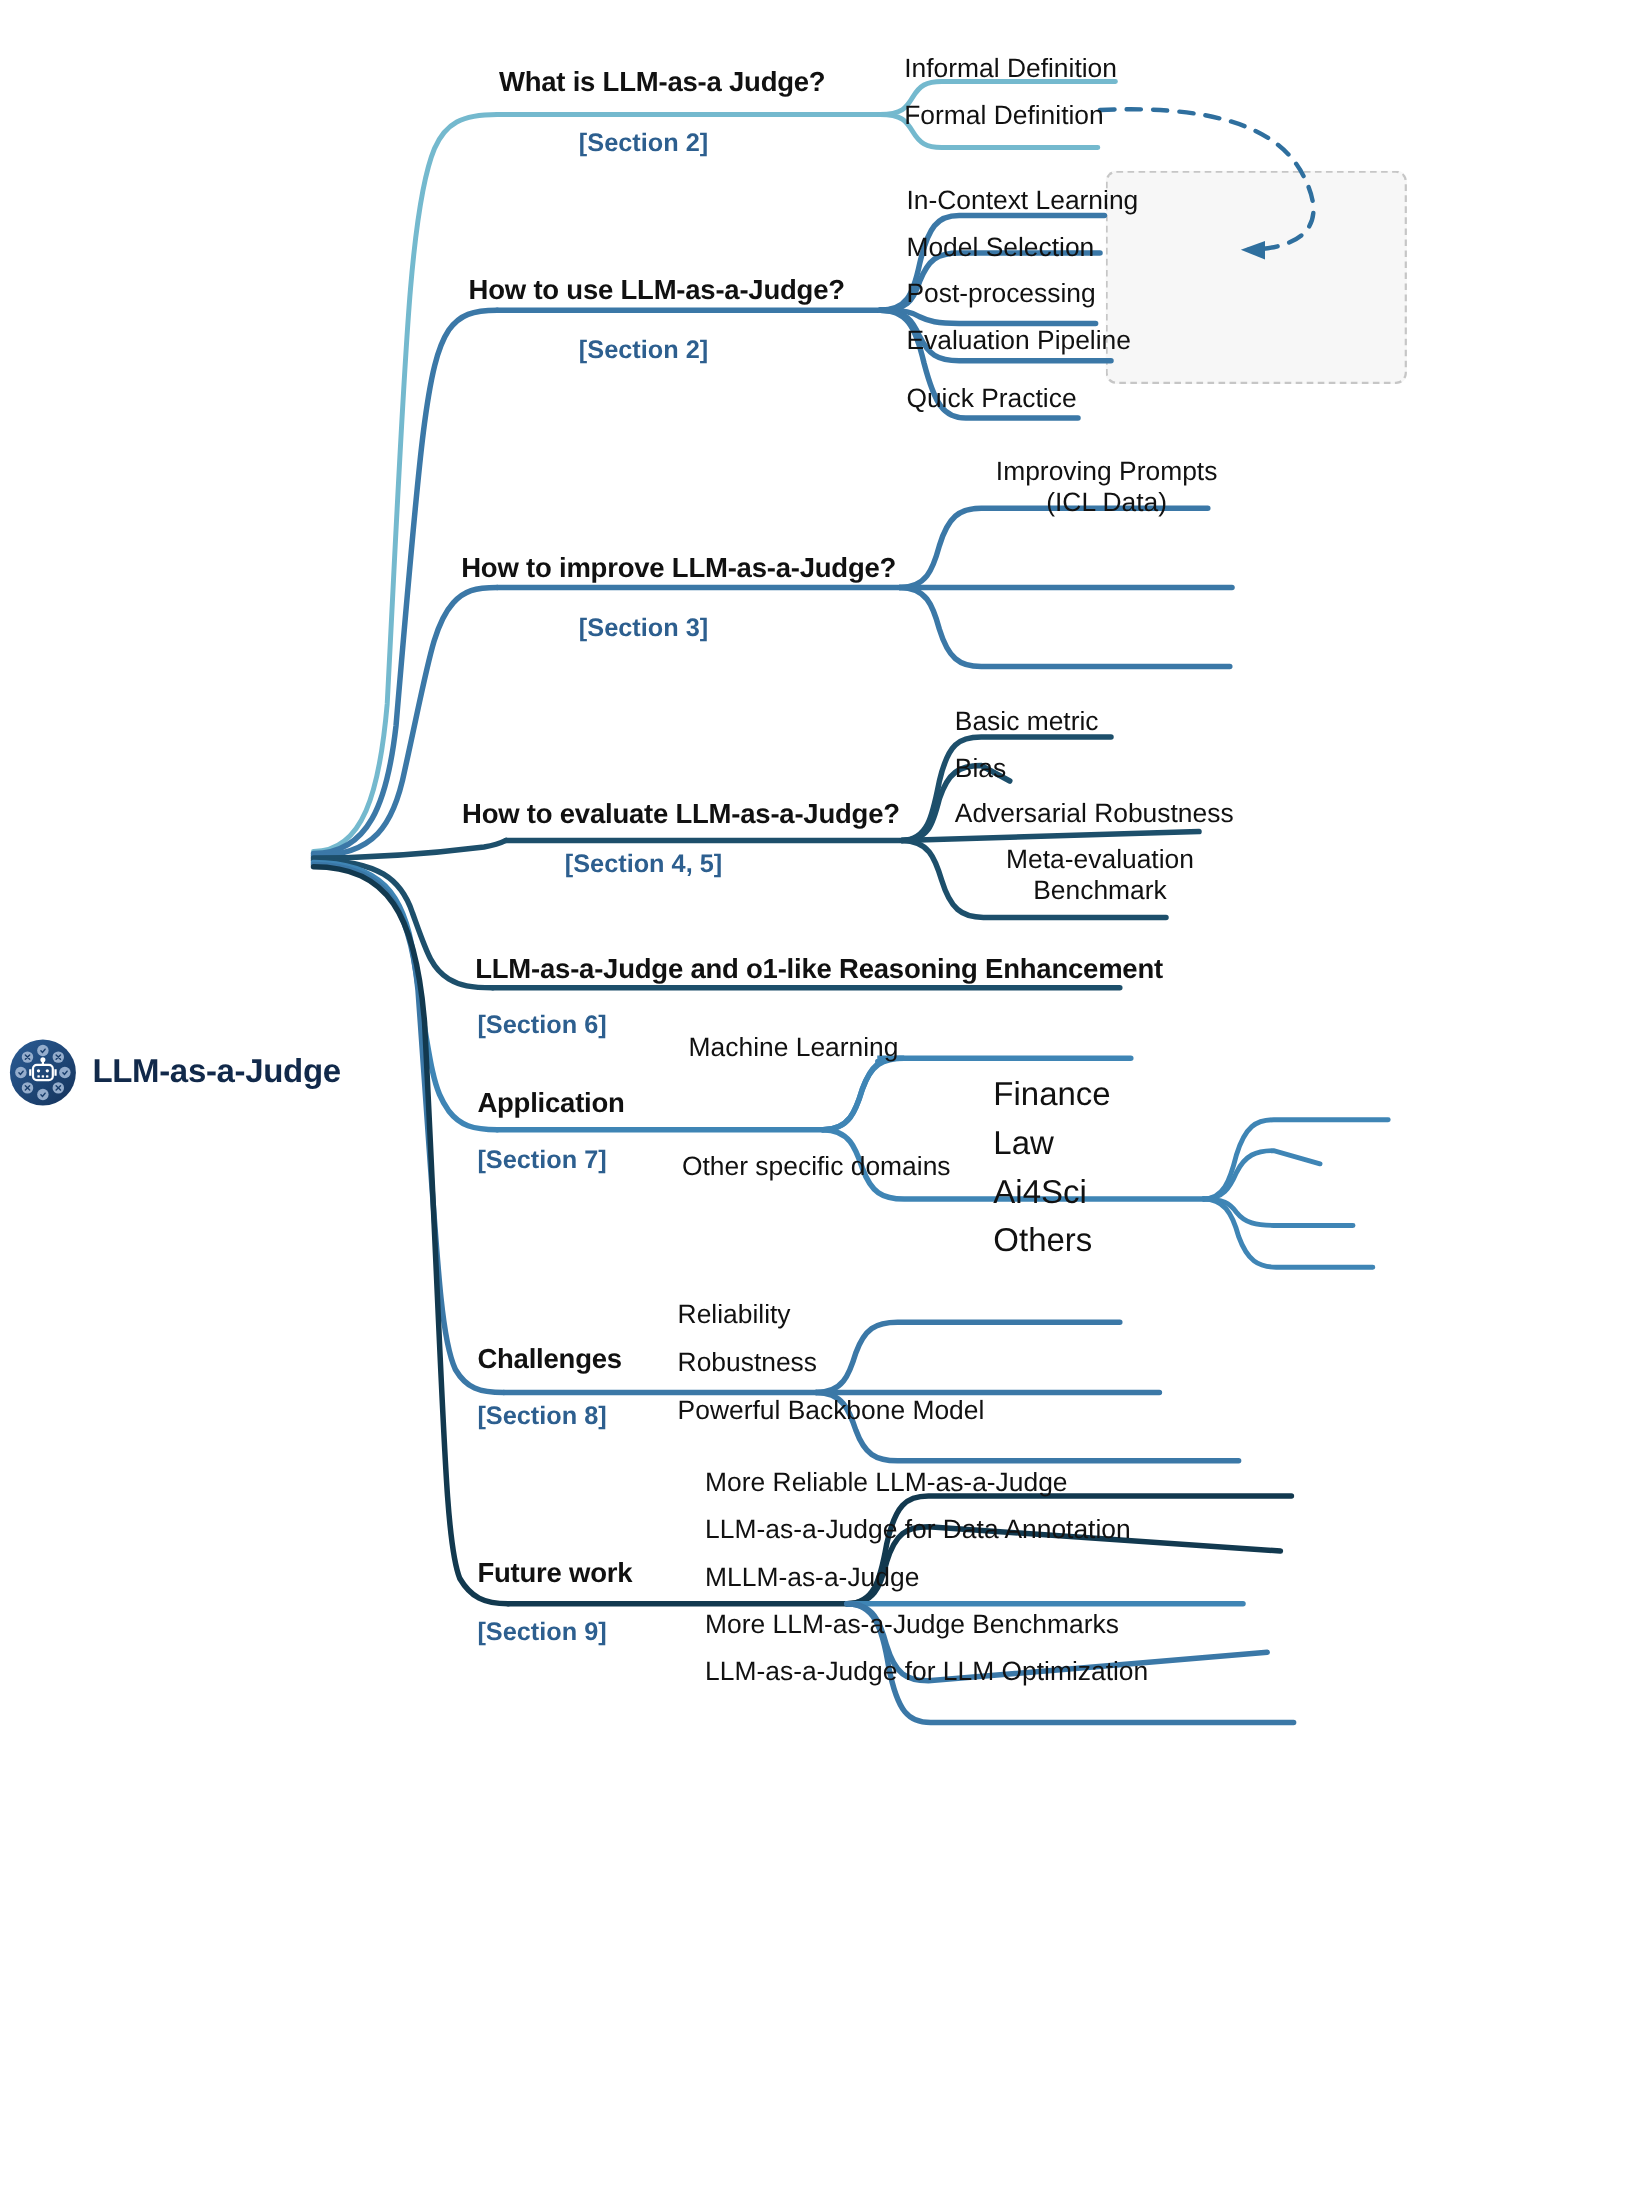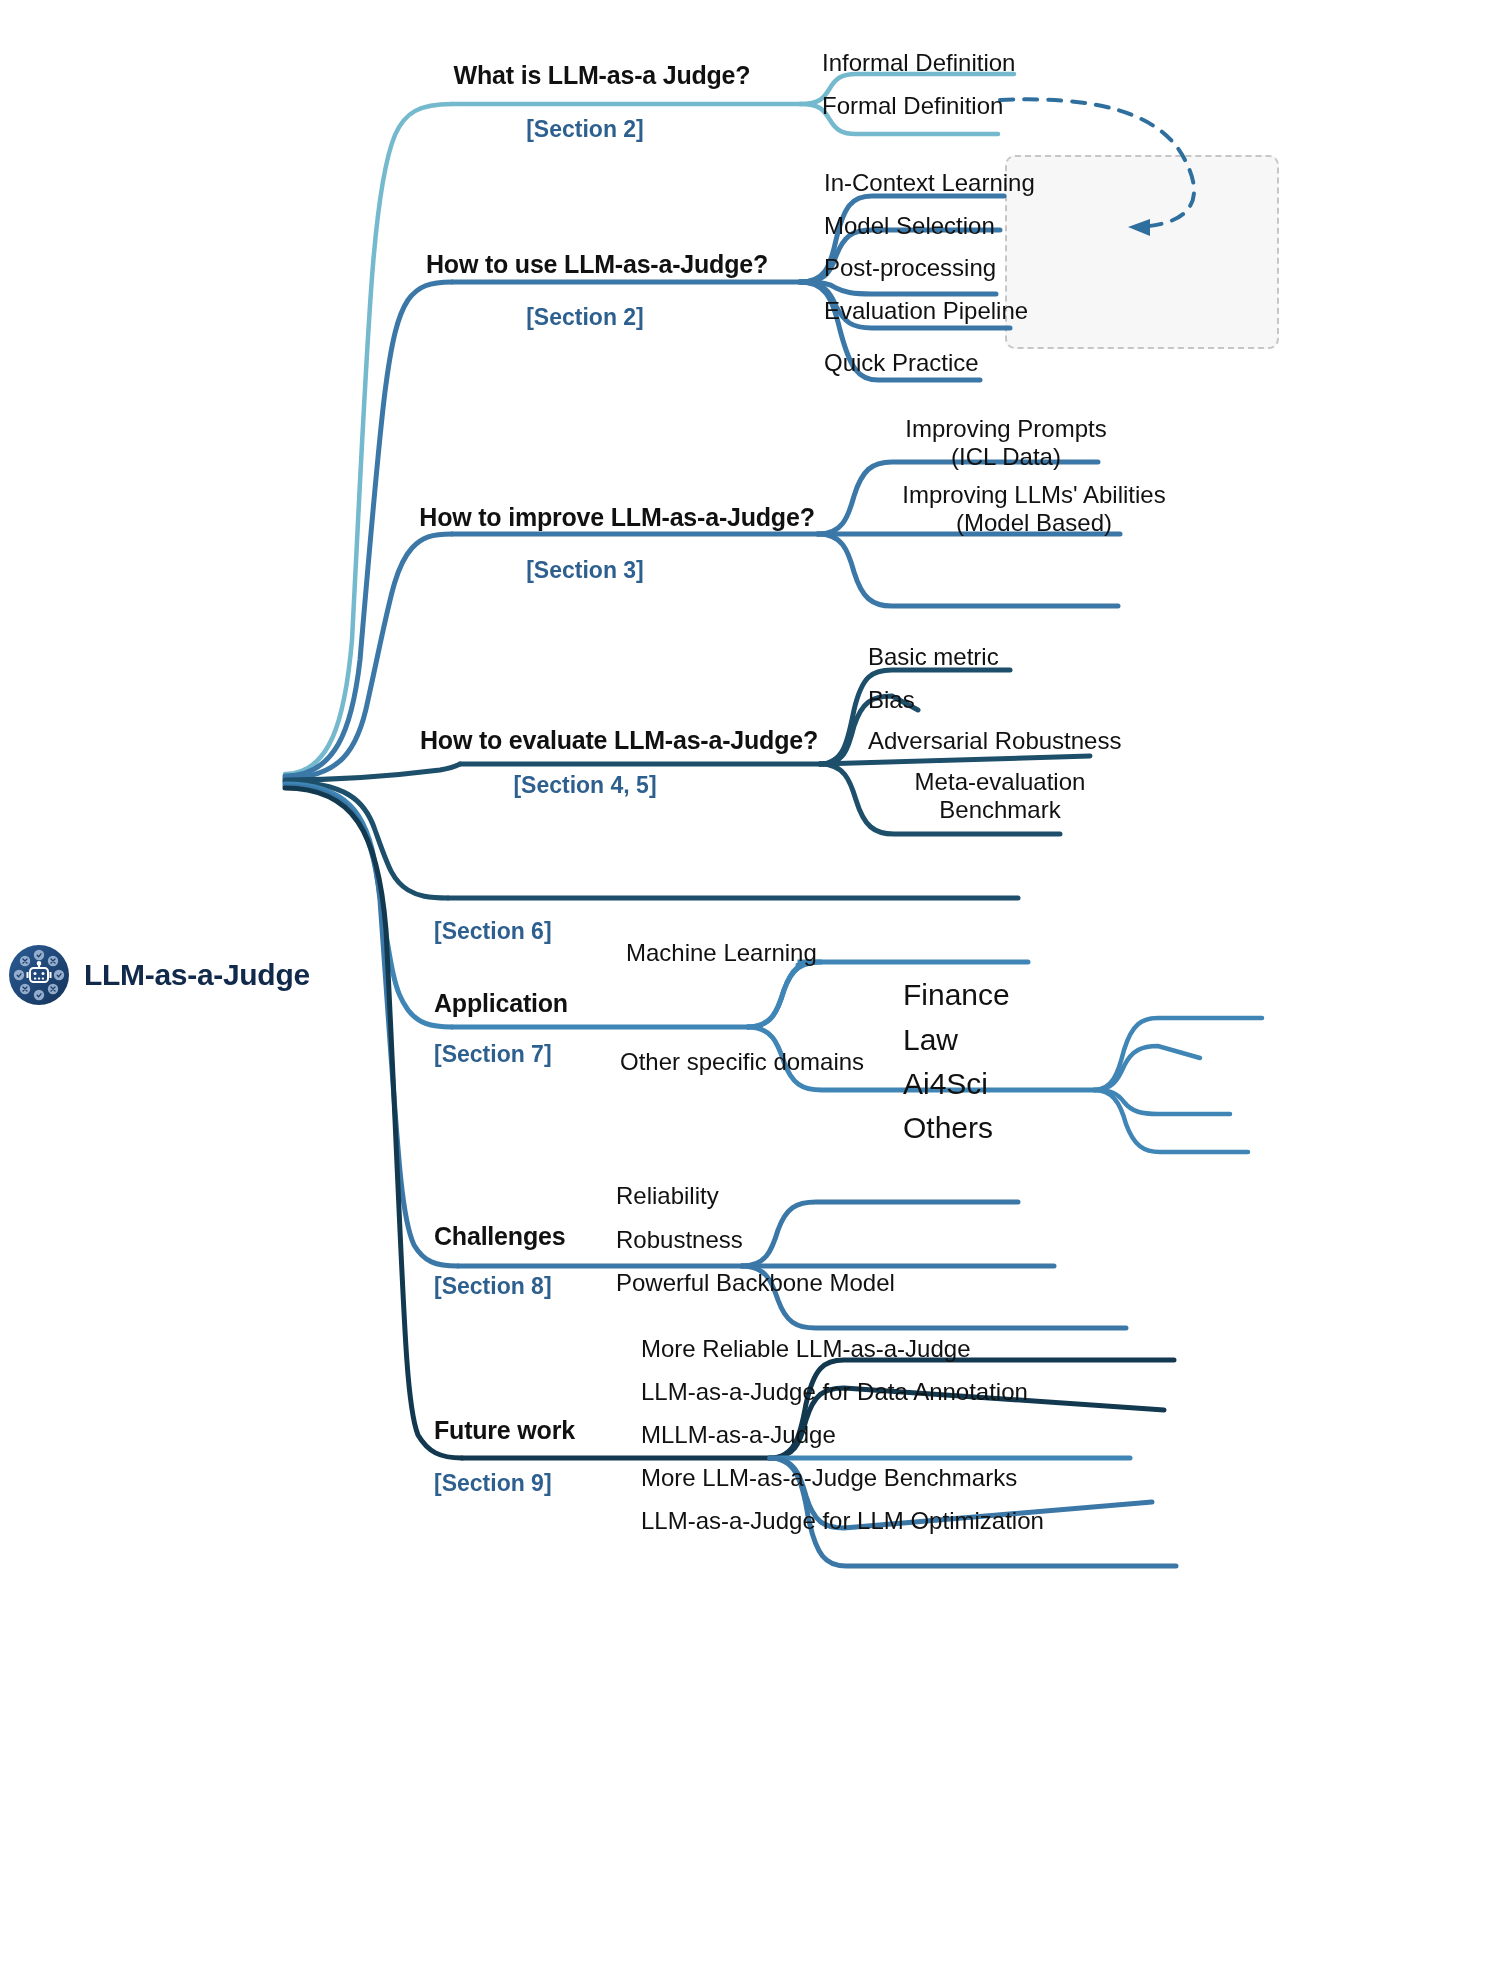--- a/index.html
+++ b/index.html
@@ -172,35 +172,32 @@
   <div class="node left-anchor lvl2-label" style="left:824px;top:311px;">Evaluation Pipeline</div>
   <div class="node left-anchor lvl2-label" style="left:824px;top:363px;">Quick Practice</div>
 
   <div class="node center-anchor lvl1-title" style="left:617px;top:517px;">How to improve LLM-as-a-Judge?</div>
   <div class="node center-anchor lvl1-section" style="left:585px;top:571px;">[Section 3]</div>
 
   <div class="node center-anchor lvl2-label two-line center-text" style="left:963px;top:443px;">
     <div>Improving Prompts</div>
     <div>(ICL Data)</div>
   </div>
-  <div class="node center-anchor lvl2-label two-line center-text" style="left:991px;top:509px;">
-    <div>Improving LLMs' Abilities</div>
-    <div>(Model Based)</div>
-  </div>
 
   <div class="node center-anchor lvl1-title" style="left:619px;top:740px;">How to evaluate LLM-as-a-Judge?</div>
   <div class="node center-anchor lvl1-section" style="left:585px;top:786px;">[Section 4, 5]</div>
   <div class="node left-anchor lvl2-label" style="left:868px;top:657px;">Basic metric</div>
   <div class="node left-anchor lvl2-label" style="left:868px;top:700px;">Bias</div>
   <div class="node left-anchor lvl2-label" style="left:868px;top:741px;">Adversarial Robustness</div>
   <div class="node center-anchor lvl2-label two-line center-text" style="left:957px;top:796px;">
     <div>Meta-evaluation</div>
     <div>Benchmark</div>
   </div>
 
+  <div class="node left-anchor lvl1-title" style="left:432px;top:881px;">LLM-as-a-Judge and o1-like Reasoning Enhancement</div>
   <div class="node left-anchor lvl1-section" style="left:434px;top:932px;">[Section 6]</div>
 
   <div class="node left-anchor lvl1-title" style="left:434px;top:1003px;">Application</div>
   <div class="node left-anchor lvl1-section" style="left:434px;top:1055px;">[Section 7]</div>
   <div class="node left-anchor lvl2-label" style="left:626px;top:953px;">Machine Learning</div>
   <div class="node left-anchor lvl2-label" style="left:620px;top:1062px;">Other specific domains</div>
   <div class="node left-anchor lvl3-label" style="left:903px;top:995px;">Finance</div>
   <div class="node left-anchor lvl3-label" style="left:903px;top:1040px;">Law</div>
   <div class="node left-anchor lvl3-label" style="left:903px;top:1084px;">Ai4Sci</div>
   <div class="node left-anchor lvl3-label" style="left:903px;top:1128px;">Others</div>

